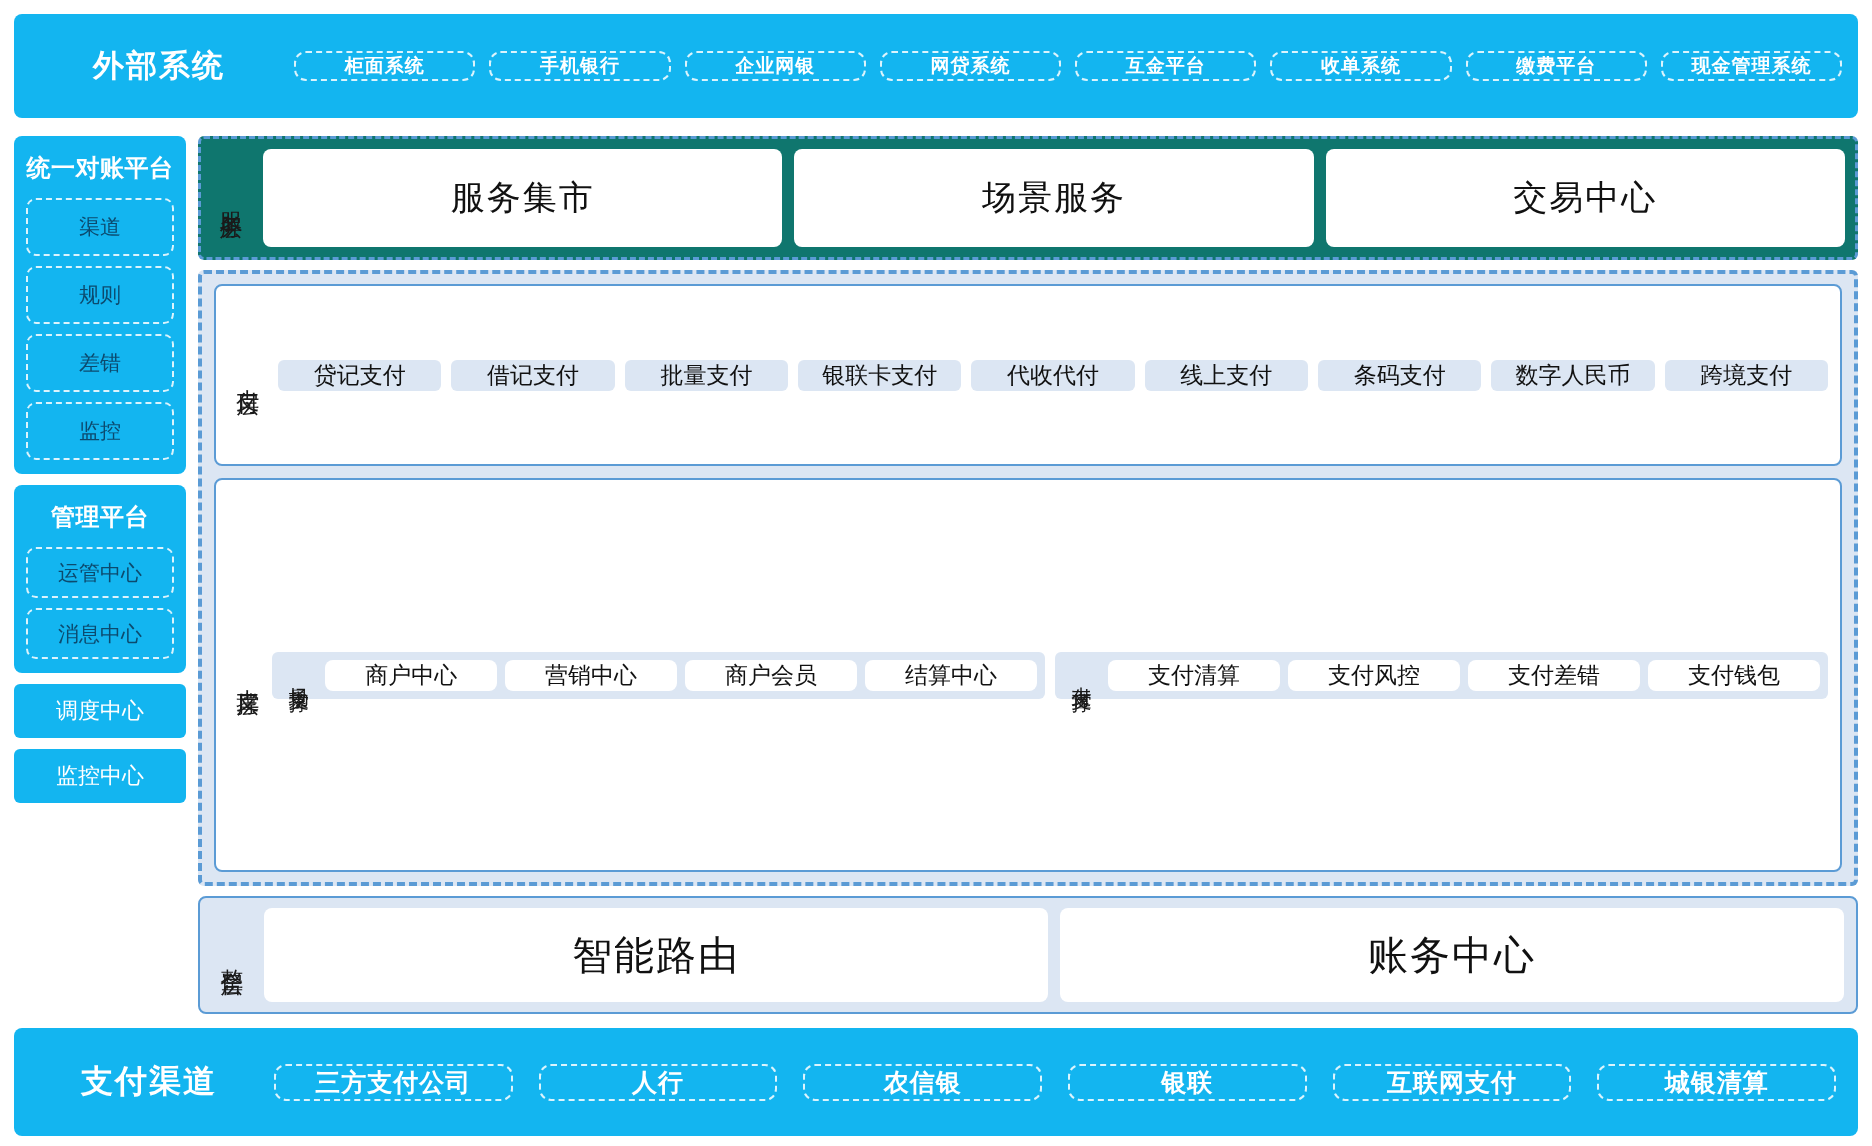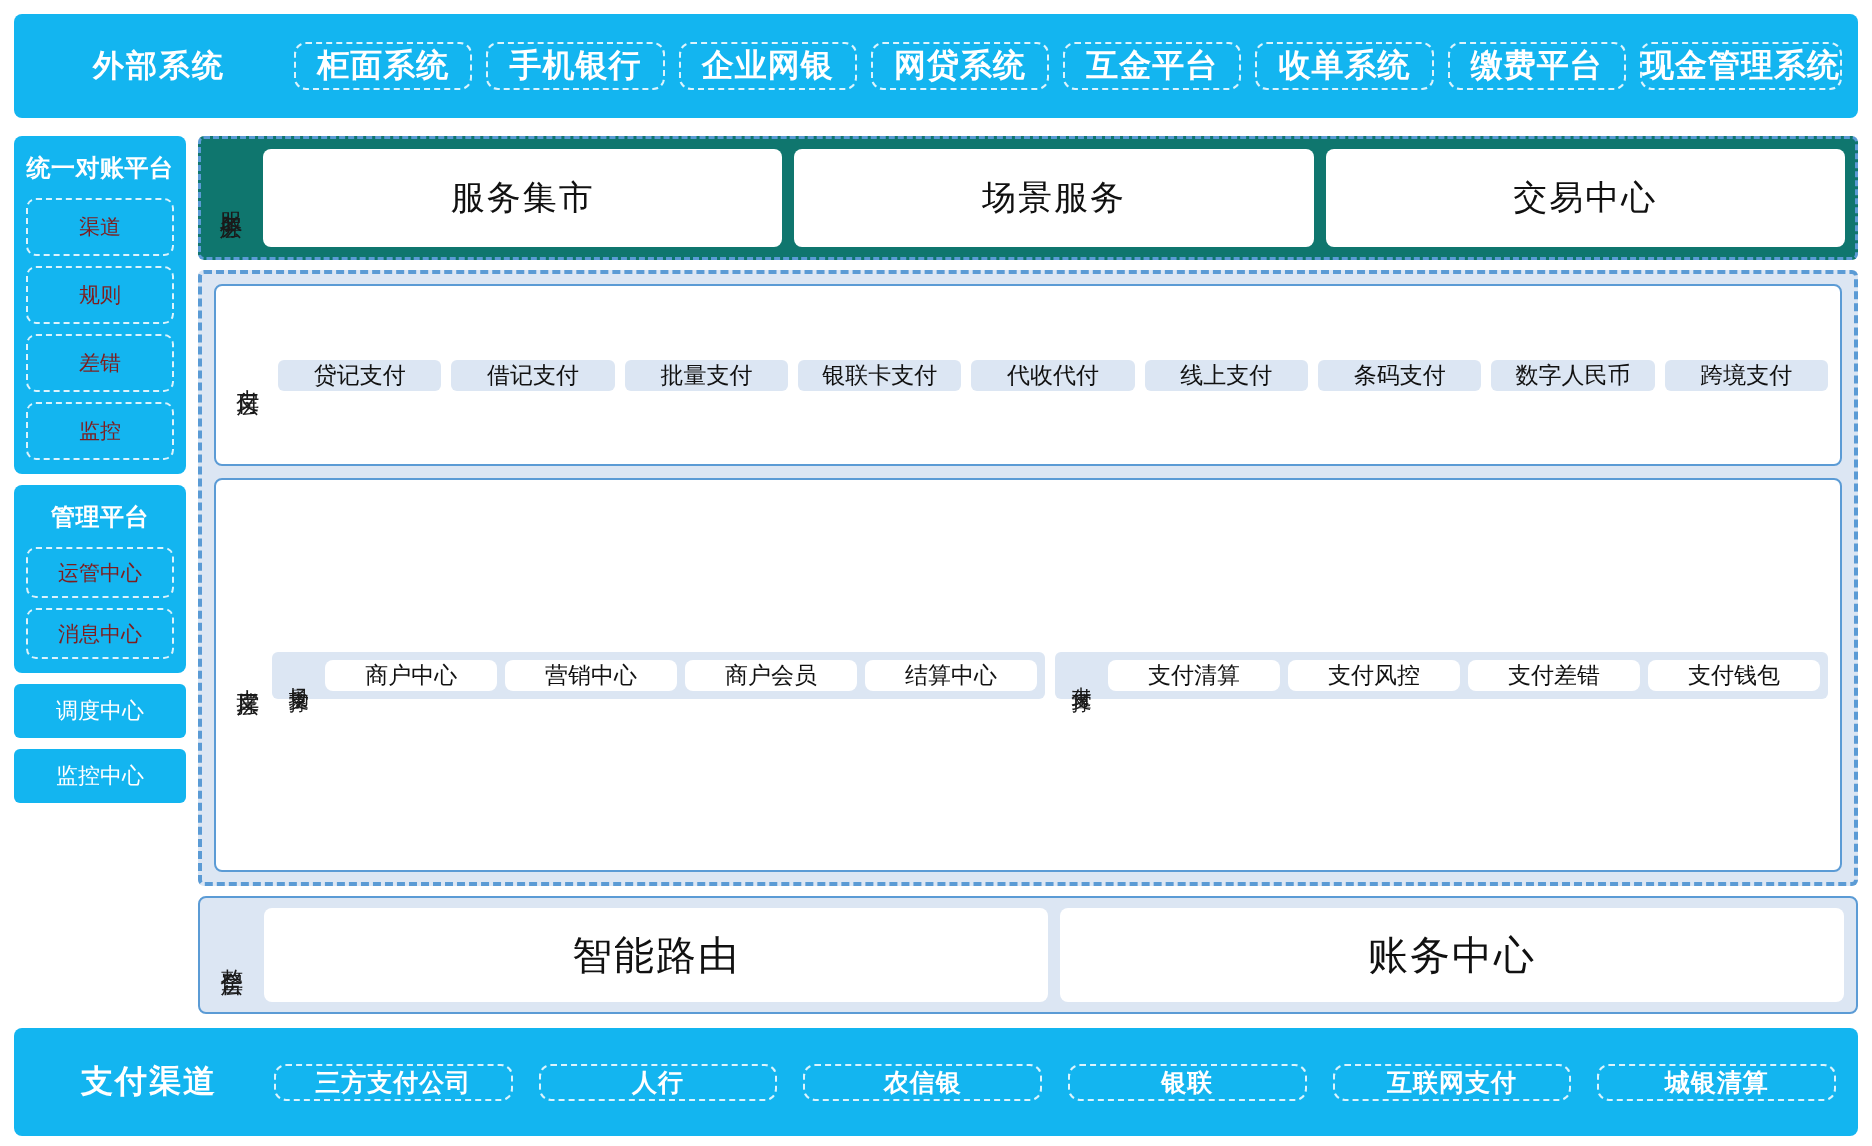--- a/index.html
+++ b/index.html
@@ -49,21 +49,21 @@
     letter-spacing: 1px;
     white-space: nowrap;
   }
 
   #external-systems-bar {
     height: 104px;
     padding: 12px 16px 12px 10px;
     margin-bottom: 18px;
   }
   #external-systems-bar .bar-title { width: 270px; font-size: 31px; }
-  #external-systems-bar .dash-chip { font-size: 32px; }
+  #external-systems-bar .dash-chip { font-size: 19px; }
 
   #payment-channels-bar {
     height: 108px;
     padding: 13px 22px 13px 10px;
     margin-top: 14px;
   }
   #payment-channels-bar .bar-title { width: 250px; font-size: 32px; }
   #payment-channels-bar .bar-items { gap: 26px; }
   #payment-channels-bar .dash-chip { font-size: 25px; }
 
@@ -94,21 +94,21 @@
     font-size: 24px;
     font-weight: 700;
     text-align: center;
     letter-spacing: 0.5px;
     padding: 6px 0 4px 0;
     white-space: nowrap;
   }
   .side-chip {
     border: 2px dashed rgba(255,255,255,0.85);
     border-radius: 10px;
-    color: #7f1d1d;
+    color: #0c4a6e;
     font-size: 21px;
     text-align: center;
     display: flex; align-items: center; justify-content: center;
     flex: 1 1 0;
     min-height: 44px;
   }
   #panel-reconcile { flex: 0 0 338px; }
   #panel-manage { flex: 0 0 188px; }
   .side-solid-box {
     background: #13B5F0;

